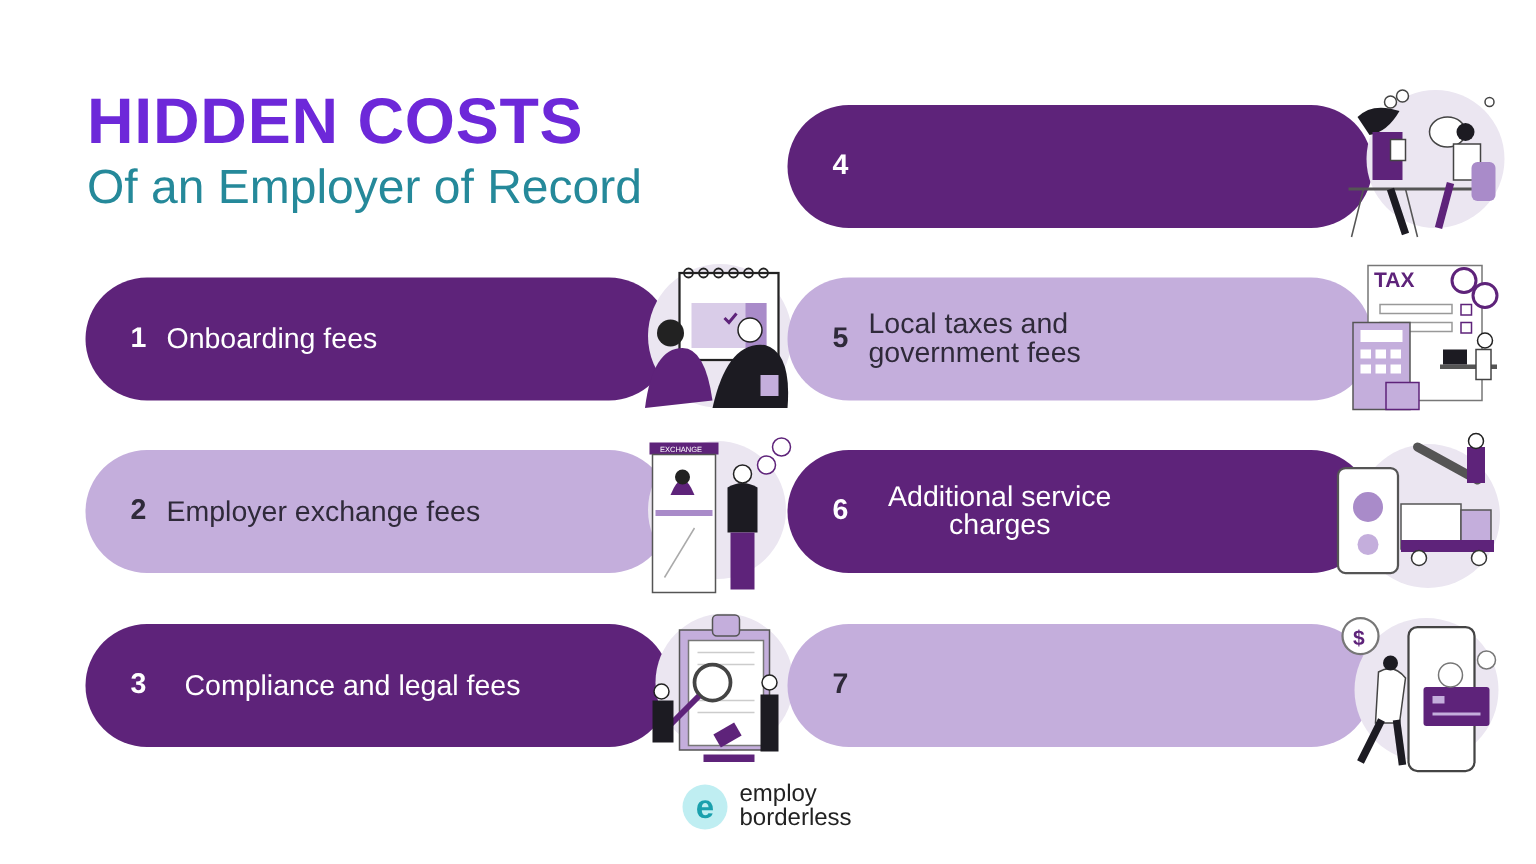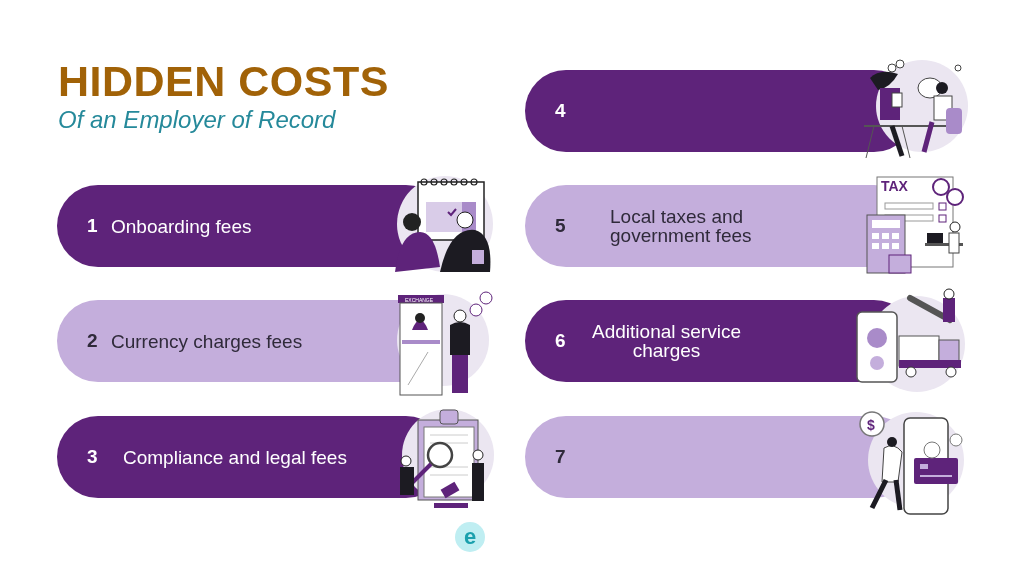--- a/index.html
+++ b/index.html
@@ -1,24 +1,24 @@
 <!DOCTYPE html>
 <html><head>
 <meta charset="utf-8">
 <style>
   html,body{margin:0;padding:0;}
   body{width:1024px;height:576px;background:#ffffff;position:relative;overflow:hidden;font-family:"Liberation Sans",sans-serif;}
-  .title{position:absolute;left:58px;top:60px;font-size:43px;font-weight:700;color:#a16207;letter-spacing:0.5px;line-height:1;text-align:center;}
-  .subtitle{position:absolute;left:58px;top:108px;font-size:24px;color:#25899a;line-height:1;font-style:italic;}
+  .title{position:absolute;left:58px;top:60px;font-size:43px;font-weight:700;color:#6d28d9;letter-spacing:0.5px;line-height:1;text-align:center;}
+  .subtitle{position:absolute;left:58px;top:108px;font-size:32px;color:#25899a;line-height:1;}
   .pill{position:absolute;height:82px;border-radius:41px;display:flex;align-items:center;box-sizing:border-box;padding-left:30px;}
   .pill.dark{background:#5e237a;color:#ffffff;}
   .pill.light{background:#c4aedc;color:#2f2a3a;}
   .num{font-size:19px;font-weight:700;width:24px;flex:none;}
   .label{font-size:19px;line-height:19px;max-width:190px;}
-  .illus{position:absolute;width:100px;height:100px;}
+  .illus{position:absolute;width:100px;height:100px;margin-left:35px;}
   .logo{position:absolute;left:455px;top:522px;display:flex;align-items:center;gap:8px;}
   .logo-mark{width:30px;height:30px;border-radius:50%;background:#bfeef2;display:flex;align-items:center;justify-content:center;color:#1aa0ad;font-weight:700;font-size:22px;}
   .logo-text{font-size:16px;color:#222;line-height:16px;}
 </style>
 </head>
 <body>
 
 <div class="title">HIDDEN COSTS</div>
 <div class="subtitle">Of an Employer of Record</div>
 
@@ -46,21 +46,21 @@
     <path d="M5 100 q5 -40 25 -40 q15 0 20 35 z" fill="#5e237a"></path>
     <circle cx="22" cy="50" r="9" fill="#222"></circle>
     <path d="M50 100 q10 -45 35 -42 q18 5 15 42 z" fill="#1c1b22"></path>
     <circle cx="75" cy="48" r="8" fill="#fff" stroke="#222"></circle>
     <rect x="82" y="78" width="12" height="14" fill="#c4aedc"></rect>
   </svg>
 </div>
 
 <div class="pill light" style="left:57px;top:300px;width:390px;">
   <span class="num">2</span>
-  <span class="label" style="max-width:260px;">Currency charges fees</span>
+  <span class="label" style="max-width:260px;">Employer exchange fees</span>
 </div>
 <div class="illus" style="left:388px;top:290px;">
   <svg width="110" height="110" viewBox="0 0 110 110">
     <circle cx="55" cy="50" r="46" fill="#ebe6f1"></circle>
     <rect x="10" y="5" width="46" height="8" fill="#5e237a"></rect>
     <text x="17" y="11.5" font-size="5" fill="#fff" font-family="Liberation Sans, sans-serif">EXCHANGE</text>
     <rect x="12" y="13" width="42" height="92" fill="#fff" stroke="#555" stroke-width="1"></rect>
     <rect x="14" y="50" width="38" height="4" fill="#a98bc9"></rect>
     <path d="M24 40 q8 -20 16 0 z" fill="#5e237a"></path>
     <circle cx="32" cy="28" r="5" fill="#222"></circle>
@@ -120,21 +120,21 @@
     <rect x="84" y="50" width="16" height="26" rx="4" fill="#a98bc9"></rect>
     <path d="M70 64 l-8 30" stroke="#5e237a" stroke-width="5"></path>
     <circle cx="30" cy="10" r="4" fill="#fff" stroke="#444"></circle>
     <circle cx="38" cy="6" r="4" fill="#fff" stroke="#444"></circle>
     <circle cx="96" cy="10" r="3" fill="#fff" stroke="#444"></circle>
   </svg>
 </div>
 
 <div class="pill light" style="left:525px;top:185px;width:390px;">
   <span class="num">5</span>
-  <span class="label" style="max-width:170px;margin-left:31px;">Local taxes and government fees</span>
+  <span class="label" style="max-width:170px;">Local taxes and government fees</span>
 </div>
 <div class="illus" style="left:863px;top:175px;">
   <svg width="110" height="105" viewBox="0 0 110 105">
     <rect x="14" y="2" width="76" height="90" fill="#fff" stroke="#777"></rect>
     <text x="18" y="16" font-size="14" font-weight="700" fill="#5e237a" font-family="Liberation Sans, sans-serif">TAX</text>
     <circle cx="78" cy="12" r="8" fill="#fff" stroke="#5e237a" stroke-width="2"></circle>
     <circle cx="92" cy="22" r="8" fill="#fff" stroke="#5e237a" stroke-width="2"></circle>
     <g stroke="#999" fill="none">
         <rect x="22" y="28" width="48" height="6"></rect>
         <rect x="22" y="40" width="48" height="6"></rect>
@@ -198,13 +198,17 @@
     <circle cx="100" cy="32" r="6" fill="#fff" stroke="#777"></circle>
     <path d="M28 40 q10 -6 18 4 l-4 30 h-16 z" fill="#fff" stroke="#444"></path>
     <circle cx="36" cy="34" r="5" fill="#1c1b22"></circle>
     <path d="M30 72 l-14 28" stroke="#1c1b22" stroke-width="5"></path>
     <path d="M40 72 l4 30" stroke="#1c1b22" stroke-width="5"></path>
   </svg>
 </div>
 
 <div class="logo">
   <div class="logo-mark">e</div>
+  <div>
+    <div class="logo-text">employ</div>
+    <div class="logo-text">borderless</div>
+  </div>
 </div>
 
 </body></html>

